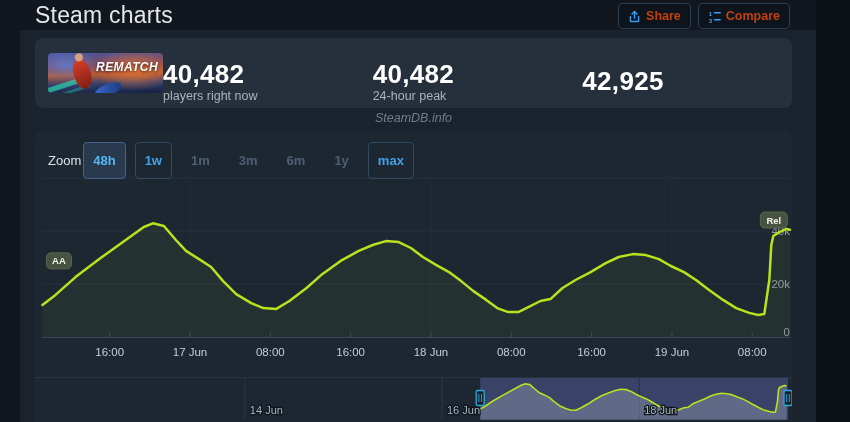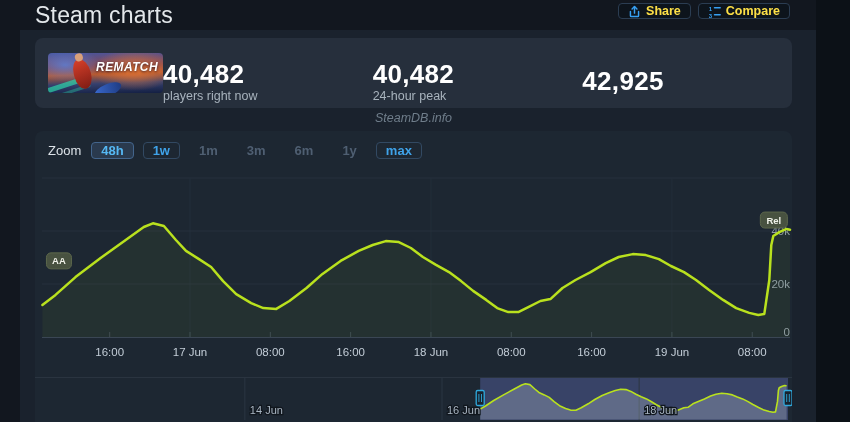--- a/index.html
+++ b/index.html
@@ -7,23 +7,23 @@
     width:850px;height:422px;overflow:hidden;position:relative;
     background:#12171f;font-family:"Liberation Sans",sans-serif;
   }
   .content-bg{position:absolute;left:20px;top:30px;width:796px;height:392px;background:#1a222d}
   .right-strip{position:absolute;left:816px;top:0;width:34px;height:422px;background:#0c1117}
 
   
   .page-title{position:absolute;left:35px;top:0;margin:0;line-height:30px;
     font-size:23px;font-weight:400;color:#e3e7ea;letter-spacing:.2px}
   .header-buttons{position:absolute;top:3px;right:60px;display:flex;gap:7px}
-  .hbtn{display:inline-flex;align-items:center;gap:5px;height:16px;padding:0 9px;
+  .hbtn{display:inline-flex;align-items:center;gap:5px;height:26px;padding:0 9px;
     background:#0d141c;border:1px solid #2b3d52;border-radius:4px;cursor:pointer;
-    color:#fde047;font-size:12.5px;font-weight:bold;font-family:inherit}
+    color:#c2410c;font-size:12.5px;font-weight:bold;font-family:inherit}
   .hbtn svg{display:block}
 
   
   .stats{position:absolute;left:35px;top:38px;width:757px;height:70px;
     background:#262f3c;border-radius:8px;display:flex;align-items:center}
   .capsule{flex:none;width:115px;height:40px;margin-left:13px;border-radius:4px;
     position:relative;overflow:hidden;cursor:pointer;
     background:
       radial-gradient(ellipse 60px 30px at 75% 42%, rgba(235,120,50,.85), rgba(200,80,40,0) 70%),
       radial-gradient(ellipse 50px 24px at 15% 30%, rgba(90,130,220,.8), rgba(90,130,220,0) 70%),
@@ -40,23 +40,23 @@
   .stat{flex:1;text-align:left;margin-top:16px}
   .stat .num{font-size:26px;font-weight:bold;color:#ffffff;letter-spacing:.3px;line-height:28px}
   .stat .lbl{font-size:12.5px;color:#a8b3bd;margin-top:1px}
 
   .watermark{position:absolute;left:35px;top:111px;width:757px;text-align:center;
     font-size:12.5px;font-style:italic;color:#6f7d8a}
 
   
   .chart-panel{position:absolute;left:35px;top:131px;width:757px;height:291px;
     background:#1d2732;border-radius:8px 8px 0 0}
-  .zoom-row{position:absolute;left:13px;top:11px;display:flex;align-items:center;gap:9px;z-index:3}
+  .zoom-row{position:absolute;left:13px;top:11px;display:flex;align-items:center;gap:1px;z-index:3}
   .zoom-label{color:#dce2e8;font-size:13px;margin-right:1px}
-  .zbtn{font-size:13px;font-weight:bold;padding:0 9px;border-radius:4px;cursor:pointer;
+  .zbtn{font-size:13px;font-weight:bold;padding:10px 9px;border-radius:4px;cursor:pointer;
     border:1px solid transparent;background:transparent;color:#3fa3ea;font-family:inherit;line-height:15px}
   .zbtn.selected{background:#2a3a4e;border-color:#43658c;color:#55b8f3}
   .zbtn.enabled{border-color:#324962}
   .zbtn.disabled{color:#4f5f72;cursor:default}
   #main-chart{position:absolute;left:0;top:0;z-index:1}
   #navigator{position:absolute;left:0;top:246px;z-index:1}
   svg text{font-family:"Liberation Sans",sans-serif}
 </style>
 </head>
 <body>

